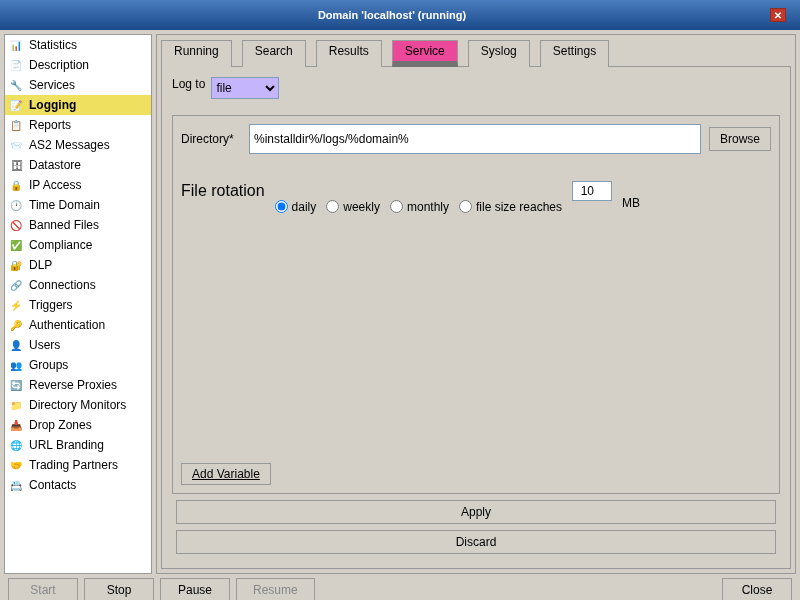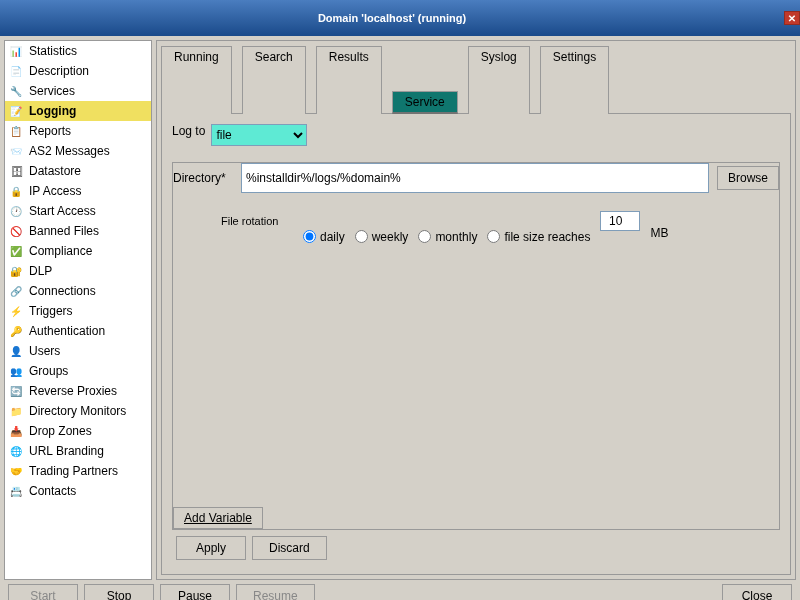--- a/index.html
+++ b/index.html
@@ -7,25 +7,25 @@
       font-family: Arial, Helvetica, sans-serif;
       font-size: 12px;
       background: #d4d0c8;
       width: 800px;
       height: 600px;
       overflow: hidden;
     }
     .title-bar {
       background: linear-gradient(to bottom, #4a7dbf, #1a4a8a);
       color: white;
-      padding: 3px 0;
+      padding: 3px 14px;
       display: flex;
       justify-content: space-between;
       align-items: center;
-      height: 36px;
+      height: 30px;
     }
     .title-bar-title {
       font-size: 11px;
       font-weight: bold;
       flex: 1;
       text-align: center;
     }
     .title-bar-close {
       width: 16px;
       height: 14px;
@@ -100,59 +100,58 @@
       padding: 3px 12px;
       background: #d4d0c8;
       border: 1px solid #999;
       border-bottom: none;
       cursor: pointer;
       font-size: 12px;
       position: relative;
       top: 1px;
     }
     .tab.active {
-      background: #0f766e;
-      border-bottom: 2px solid #737373;
+      background: #ec4899;
+      border-bottom: 6px solid #737373;
       z-index: 1;
       font-weight: normal;
-      margin-top: 45px;
     }
     .tab-content {
       flex: 1;
       background: #d4d0c8;
       border: 1px solid #999;
       margin: 0 4px 4px 4px;
       padding: 10px;
       display: flex;
       flex-direction: column;
     }
     .log-to-row {
       display: flex;
       align-items: flex-start;
       gap: 6px;
       margin-bottom: 16px;
     }
     .log-to-label {
       font-size: 12px;
     }
     .log-to-select {
-      width: 96px;
+      width: 68px;
       height: 22px;
       font-size: 12px;
       border: 1px solid #7f9db9;
-      background: #5eead4;
+      background: #c4b5fd;
     }
     .inner-panel {
       flex: 1;
       border: 1px solid #999;
       background: #d4d0c8;
-      padding: 0;
+      padding: 8px;
       display: flex;
       flex-direction: column;
-      gap: 4px;
+      gap: 13px;
     }
     .directory-row {
       display: flex;
       align-items: center;
       gap: 8px;
     }
     .directory-label {
       font-size: 12px;
       min-width: 60px;
     }
@@ -172,23 +171,22 @@
       cursor: pointer;
       height: 24px;
     }
     .file-rotation-row {
       display: flex;
       align-items: center;
       gap: 10px;
       flex-wrap: wrap;
     }
     .file-rotation-label {
-      font-size: 11px;
+      font-size: 16px;
       min-width: 72px;
-      margin-left: 48px;
     }
     .radio-group {
       display: flex;
       align-items: flex-start;
       gap: 4px;
       font-size: 12px;
       margin-top: 33px;
     }
     .radio-group input[type=radio] {
       margin: 0;
@@ -215,20 +213,21 @@
       background: #d4d0c8;
       border: 1px solid #999;
       cursor: pointer;
       text-decoration: underline;
     }
     .action-row {
       display: flex;
       justify-content: flex-start;
       gap: 6px;
       padding: 6px 4px 4px 4px;
+      flex-direction: column;
     }
     .action-button {
       padding: 4px 16px;
       font-size: 12px;
       background: #d4d0c8;
       border: 1px solid #999;
       cursor: pointer;
       min-width: 70px;
     }
     .bottom-bar {
@@ -298,21 +297,21 @@
       <div class="sidebar-item">
         <span class="sidebar-icon">🗄</span>
         <span>Datastore</span>
       </div>
       <div class="sidebar-item">
         <span class="sidebar-icon">🔒</span>
         <span>IP Access</span>
       </div>
       <div class="sidebar-item">
         <span class="sidebar-icon">🕐</span>
-        <span>Start Access</span>
+        <span>Time Domain</span>
       </div>
       <div class="sidebar-item">
         <span class="sidebar-icon">🚫</span>
         <span>Banned Files</span>
       </div>
       <div class="sidebar-item">
         <span class="sidebar-icon">✅</span>
         <span>Compliance</span>
       </div>
       <div class="sidebar-item">

